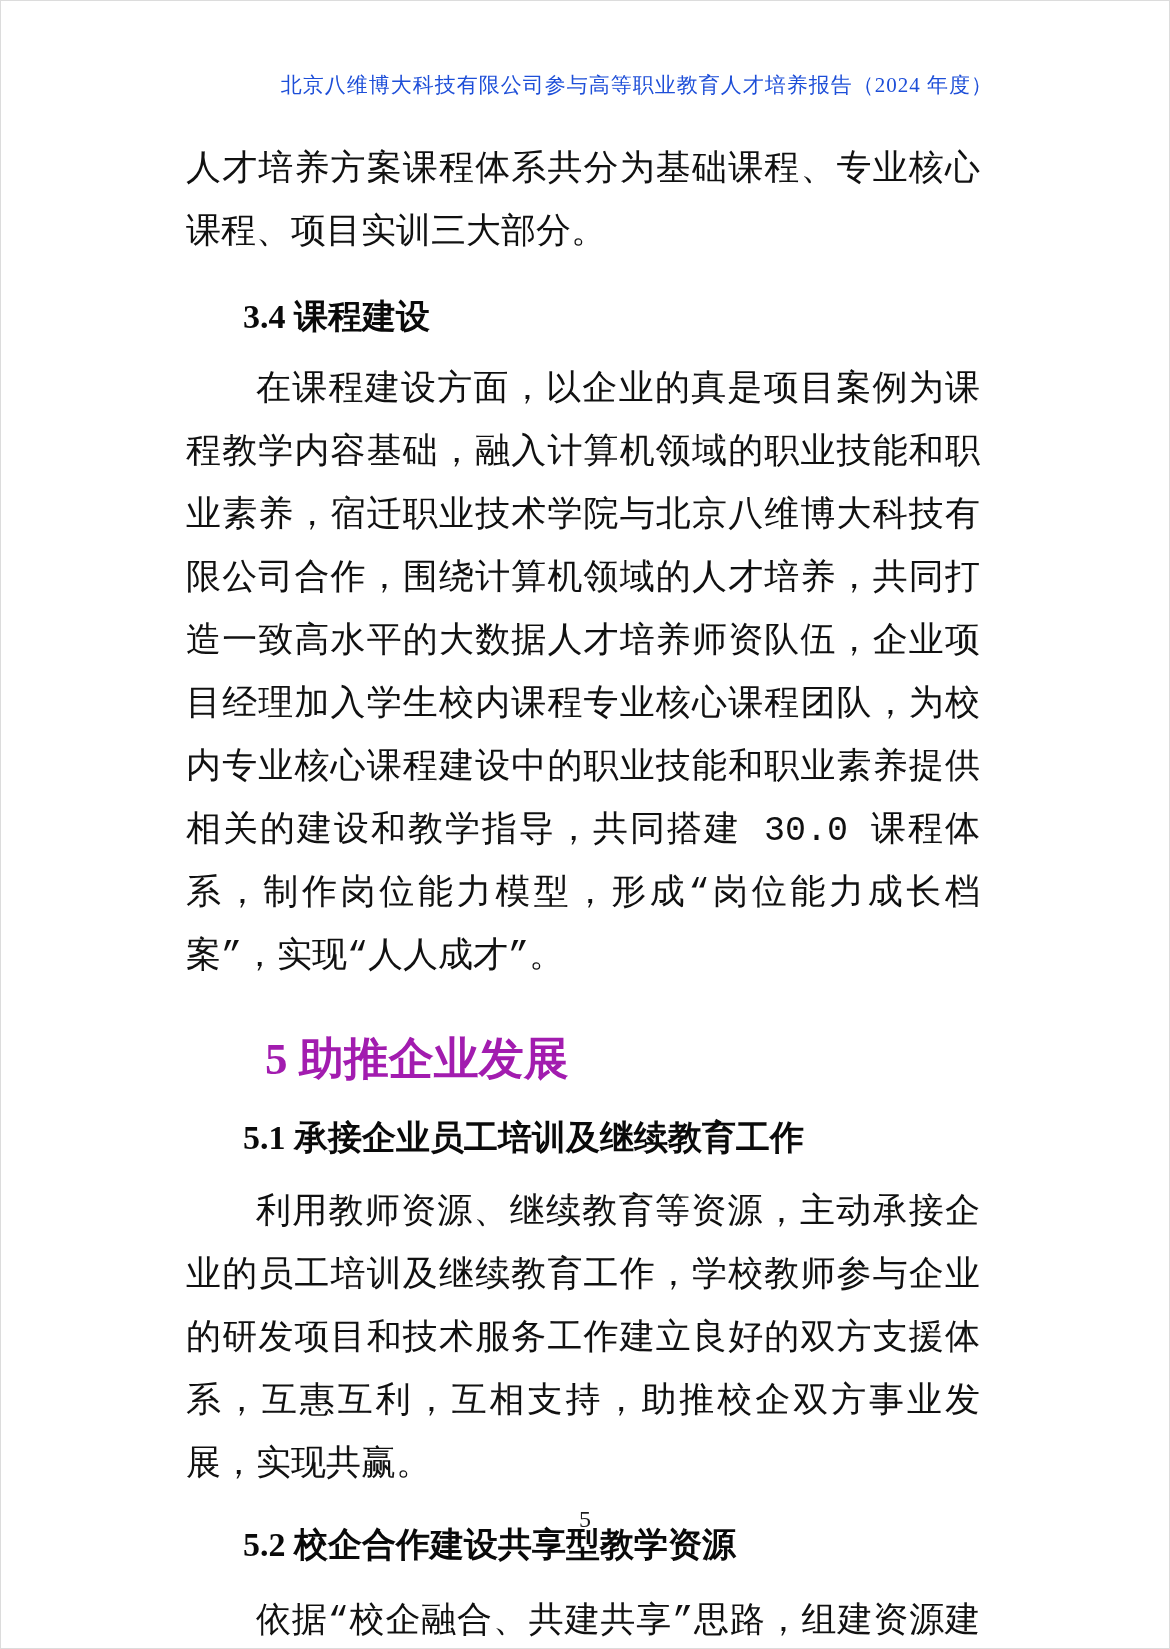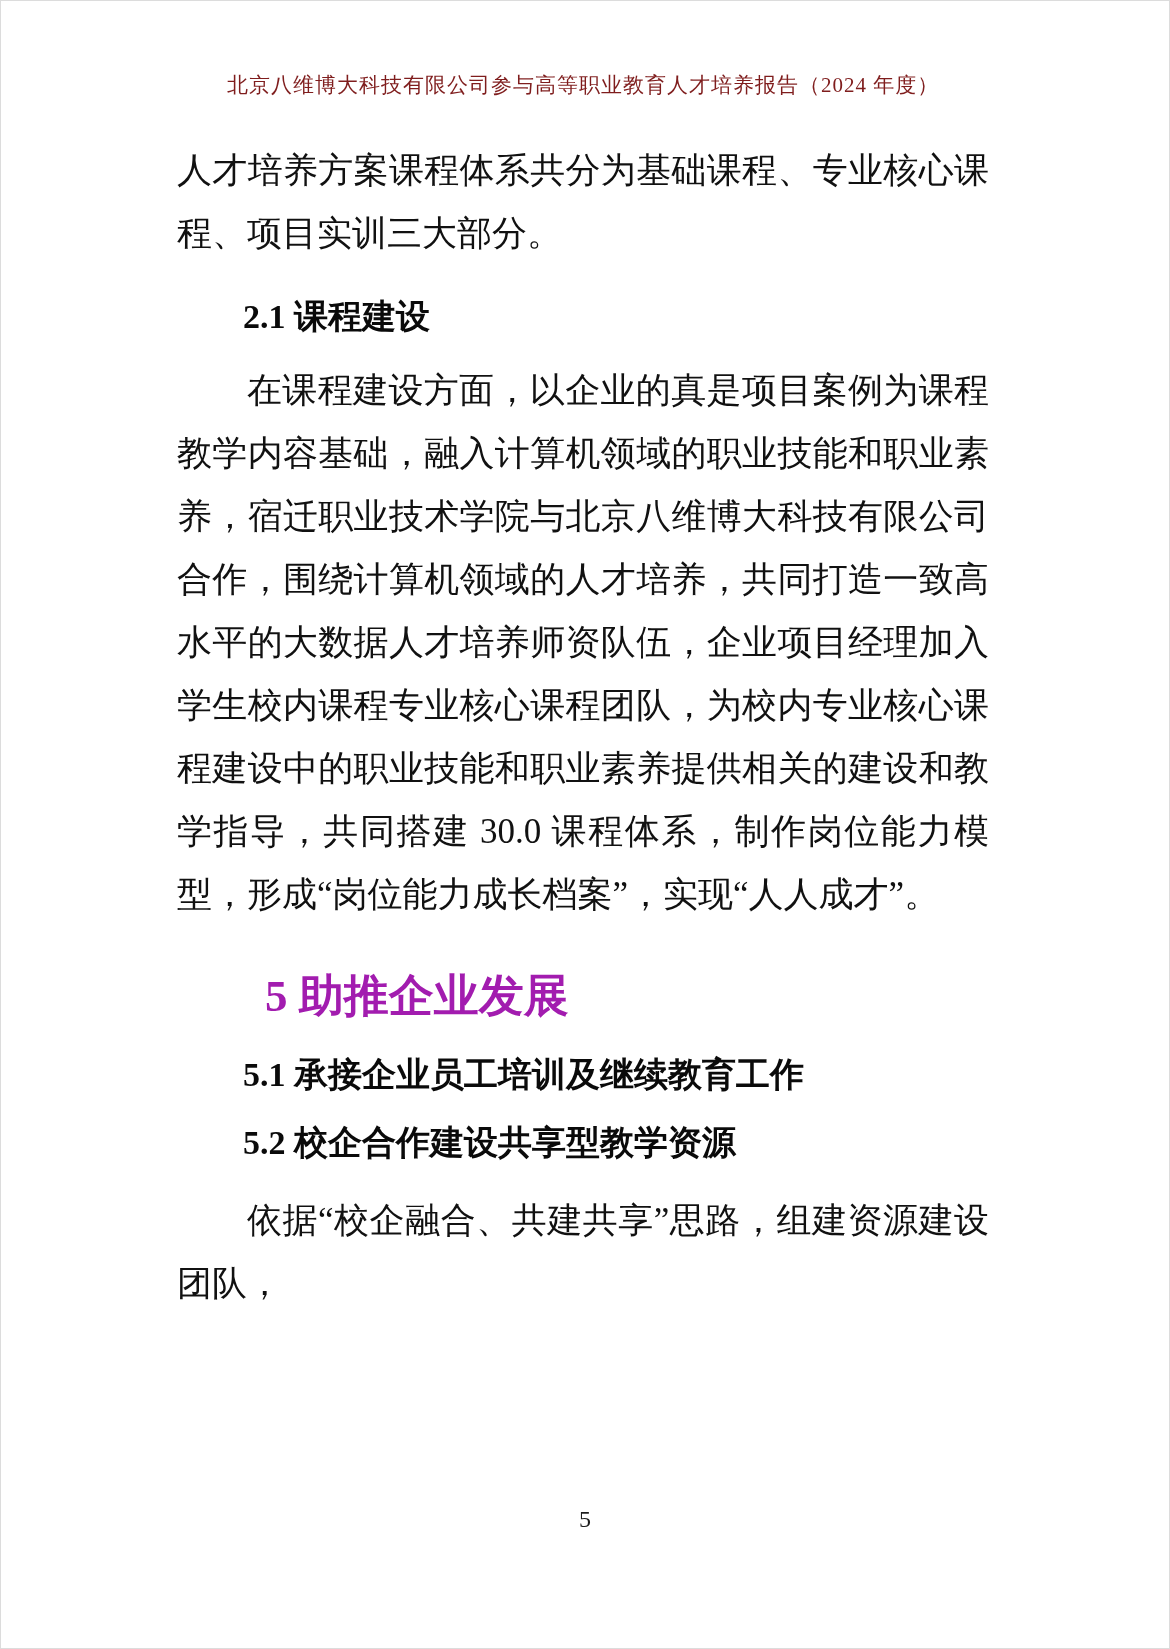--- a/index.html
+++ b/index.html
@@ -14,34 +14,35 @@
     height: 1649px;
     margin: 0 auto;
     background: #ffffff;
     box-sizing: border-box;
     border: 1px solid #dcdcdc;
     padding: 70px 176px 0 172px;
     color: #141414;
     overflow: hidden;
   }
   .doc-header {
-    text-align: center;
+    text-align: right;
     font-size: 21px;
     line-height: 28px;
     letter-spacing: 1px;
-    color: #7f1d1d;
+    color: #1d4ed8;
     white-space: nowrap;
   }
   .body-text {
     font-size: 35px;
     line-height: 63px;
     text-align: justify;
     text-justify: inter-character;
     color: #111111;
-    margin: 4px;
+    margin: 13px;
+    font-family: Liberation Mono, monospace;
   }
   .para-cont {
     margin-top: 40px;
   }
   .para-indent {
     text-indent: 2em;
   }
   .h-sub {
     font-size: 34px;
     line-height: 40px;
@@ -78,28 +79,29 @@
 </style>
 </head>
 <body>
 
 <div class="page">
 
   <div class="doc-header">北京八维博大科技有限公司参与高等职业教育人才培养报告（2024 年度）</div>
 
   <p class="body-text para-cont">人才培养方案课程体系共分为基础课程、专业核心课程、项目实训三大部分。</p>
 
-  <h3 class="h-sub h42">2.1 课程建设</h3>
+  <h3 class="h-sub h42">3.4 课程建设</h3>
 
   <p class="body-text para-indent p42">在课程建设方面，以企业的真是项目案例为课程教学内容基础，融入计算机领域的职业技能和职业素养，宿迁职业技术学院与北京八维博大科技有限公司合作，围绕计算机领域的人才培养，共同打造一致高水平的大数据人才培养师资队伍，企业项目经理加入学生校内课程专业核心课程团队，为校内专业核心课程建设中的职业技能和职业素养提供相关的建设和教学指导，共同搭建 30.0 课程体系，制作岗位能力模型，形成“岗位能力成长档案”，实现“人人成才”。</p>
 
   <h2 class="h-chapter">5 助推企业发展</h2>
 
   <h3 class="h-sub h51">5.1 承接企业员工培训及继续教育工作</h3>
 
+  <p class="body-text para-indent p51">利用教师资源、继续教育等资源，主动承接企业的员工培训及继续教育工作，学校教师参与企业的研发项目和技术服务工作建立良好的双方支援体系，互惠互利，互相支持，助推校企双方事业发展，实现共赢。</p>
 
   <h3 class="h-sub h52">5.2 校企合作建设共享型教学资源</h3>
 
   <p class="body-text para-indent p52">依据“校企融合、共建共享”思路，组建资源建设团队，</p>
 
   <div class="page-footer">5</div>
 
 </div>
 
 </body></html>

